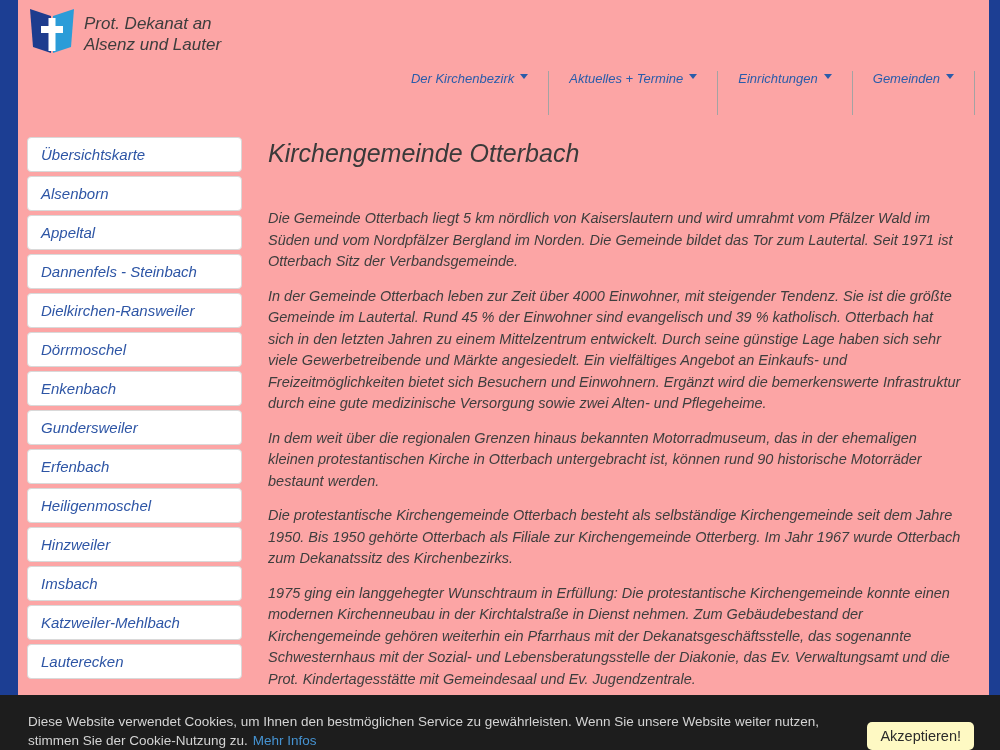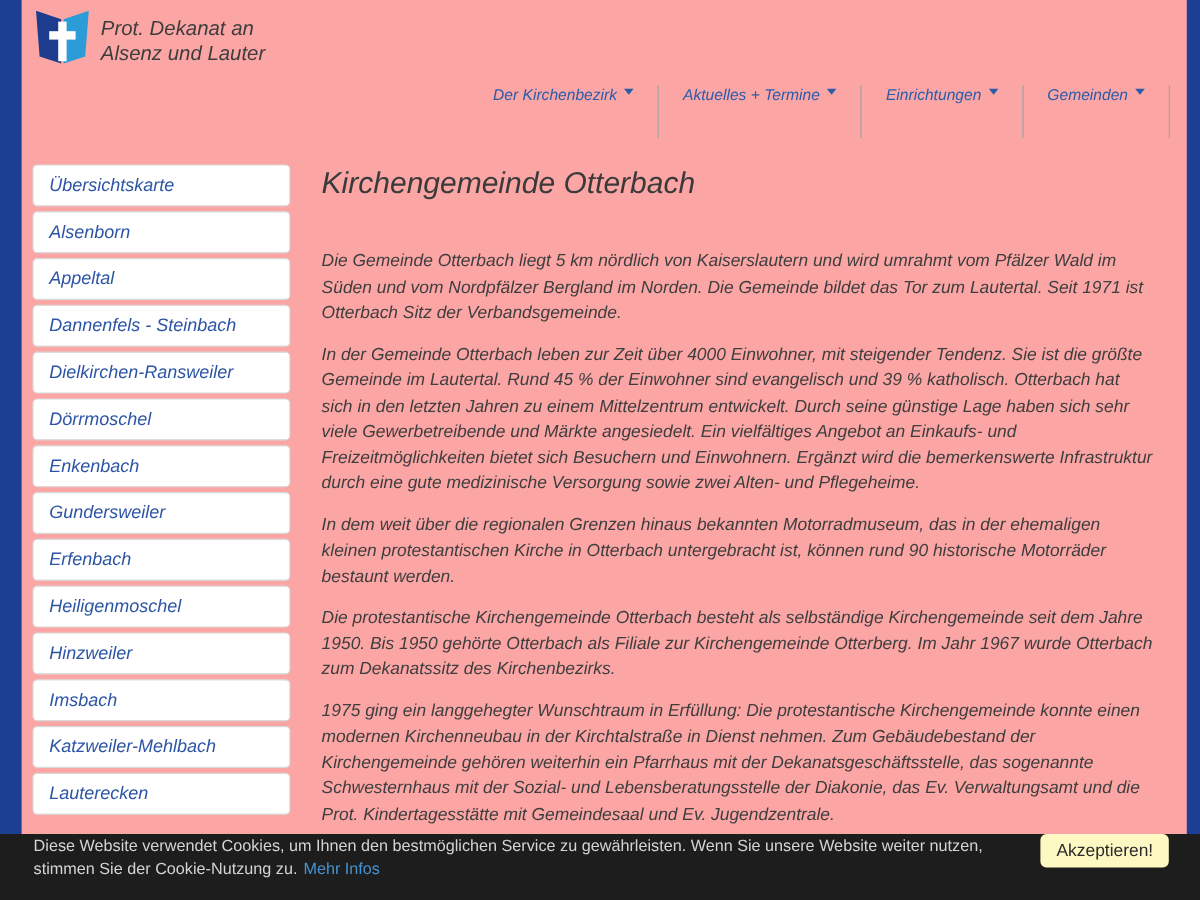--- a/index.html
+++ b/index.html
@@ -55,21 +55,21 @@
     font-size: 25px; font-weight: 400; color: #3a3a3a;
   }
   .main-content p {
     margin: 0 0 13px 0;
     font-size: 14.5px; line-height: 21.5px; color: #3e3e3e;
   }
   
   .cookie-banner {
     position: fixed; left: 0; right: 0; bottom: 0; height: 55px;
     background: #1d1d1d;
-    display: flex; align-items: flex-start; gap: 24px;
+    display: flex; align-items: flex-end; gap: 24px;
     padding: 0 26px 0 28px; z-index: 100;
   }
   .cookie-text { flex: 1; color: #d4d4d4; font-size: 13.5px; line-height: 19px; }
   .cookie-link { color: #4593d2; margin-left: 5px; text-decoration: none; cursor: pointer; }
   .accept-btn {
     background: #fef9c3; color: #2b2b2b;
     border: 0; border-radius: 5px;
     font-size: 14.5px; padding: 6px 13px;
     font-family: inherit; cursor: pointer;
   }

